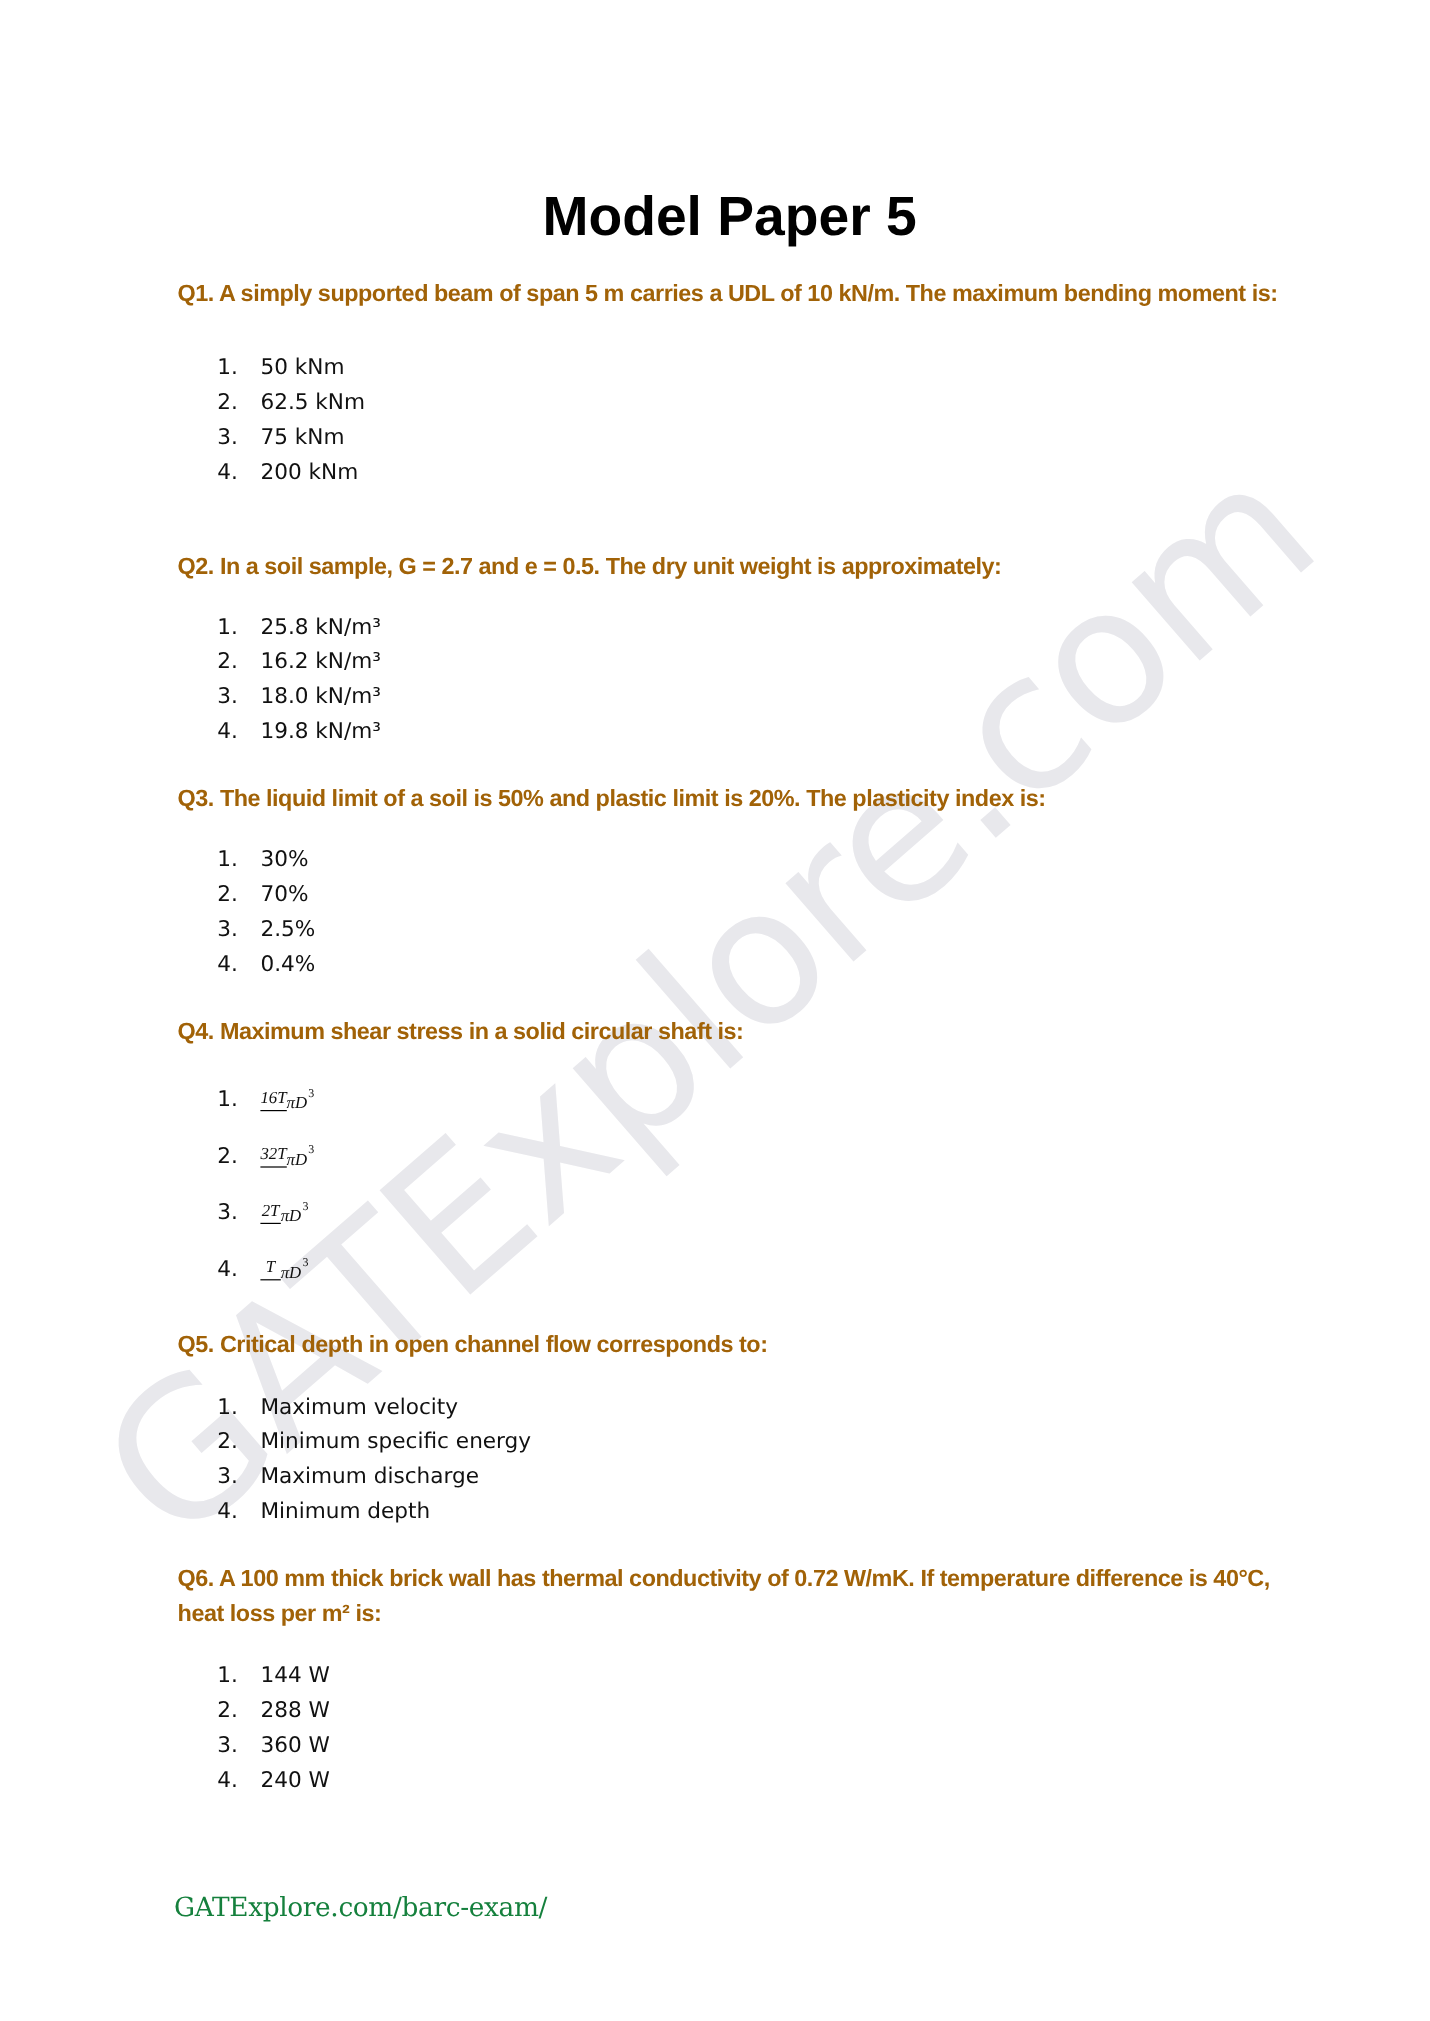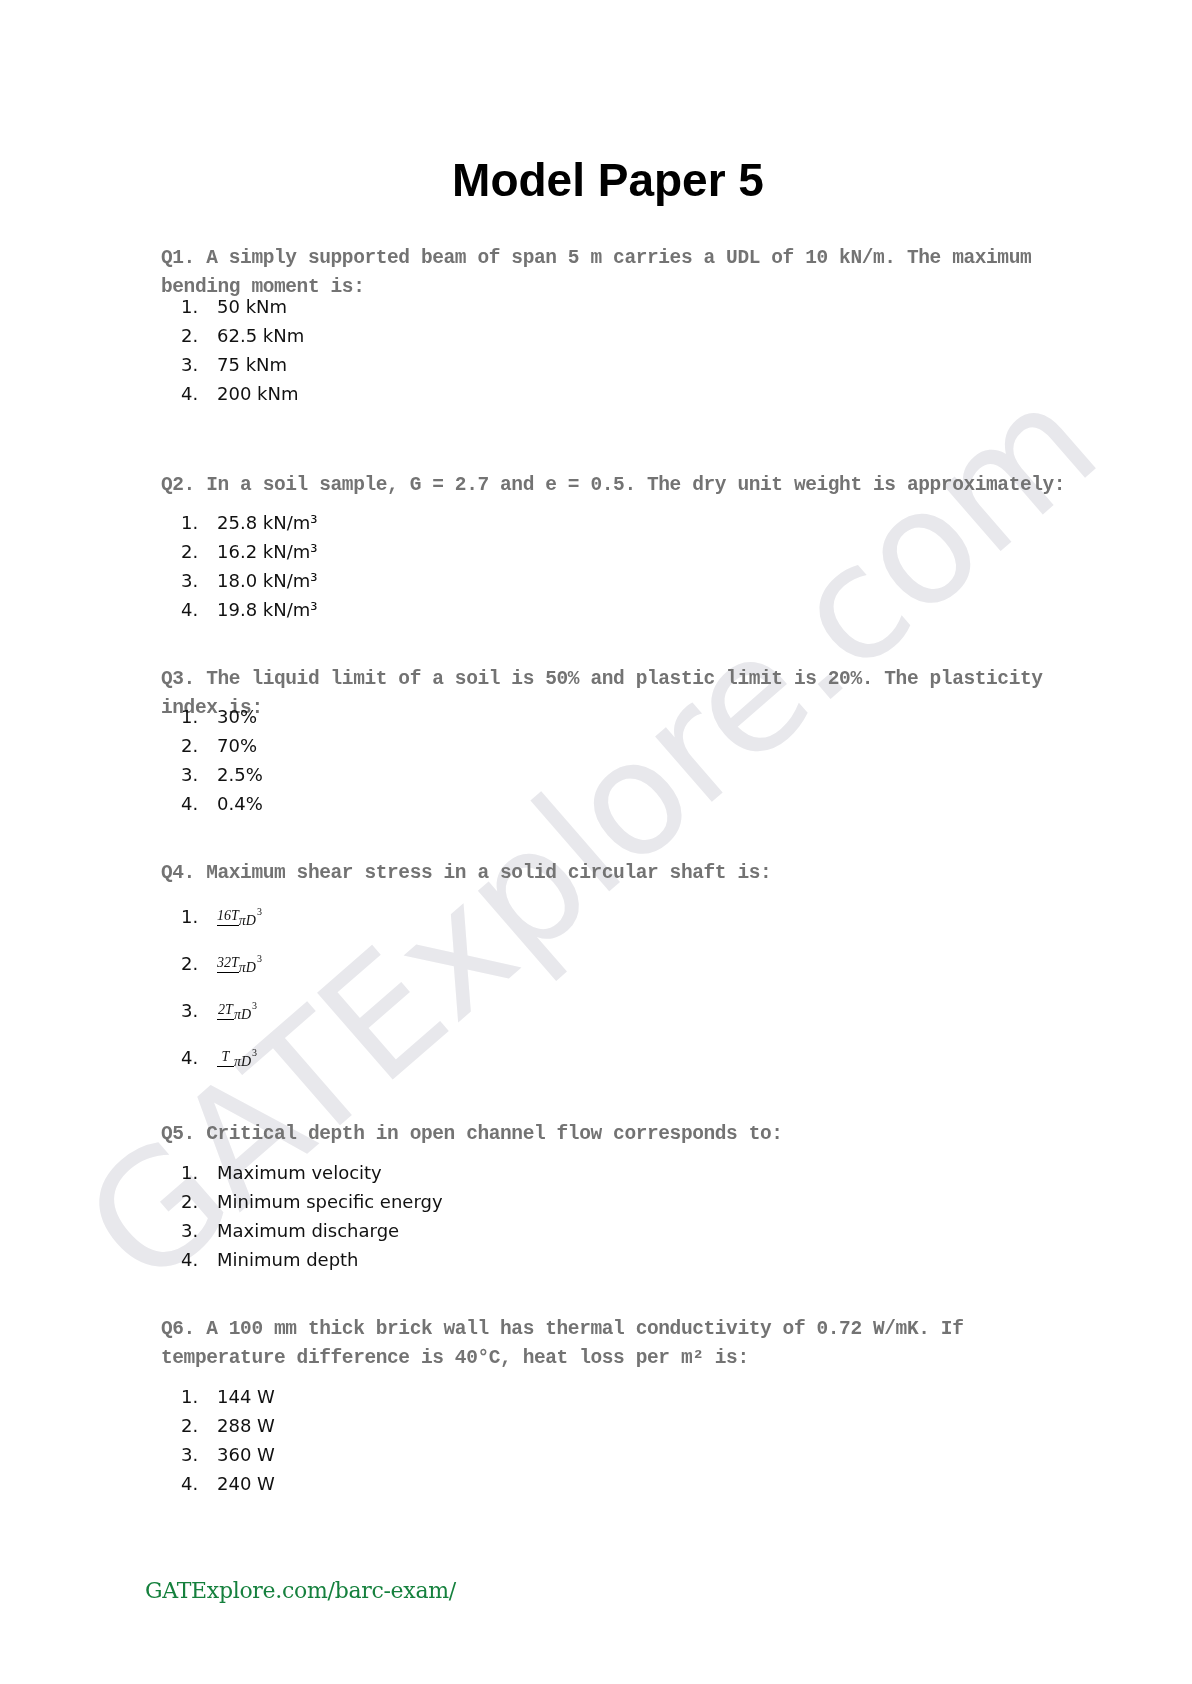--- a/index.html
+++ b/index.html
@@ -42,27 +42,27 @@
       font-weight: bold;
       font-size: 46px;
       line-height: 56px;
       margin: 12px;
       color: #000;
     }
     .question {
       position: absolute;
       left: 145px;
       width: 920px;
-      margin: 16px;
-      font-family: Liberation Mono, monospace;
+      margin: 3px;
+      font-family: Liberation Sans, sans-serif;
       font-weight: bold;
       font-size: 19.5px;
       line-height: 29px;
       letter-spacing: -0.4px;
-      color: #737373;
+      color: #a16207;
     }
     .options {
       position: absolute;
       left: 181px;
       margin: 0;
       padding: 0;
       list-style: none;
       font-family: "DejaVu Sans", sans-serif;
       font-size: 18px;
       color: #111;

